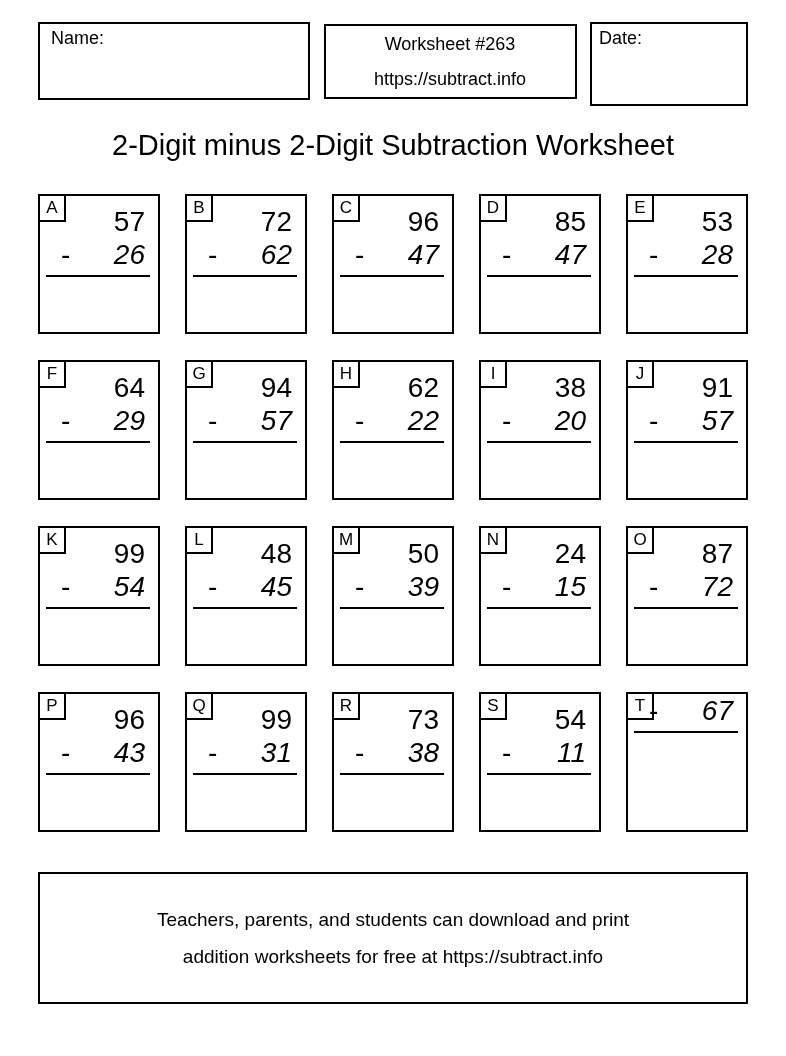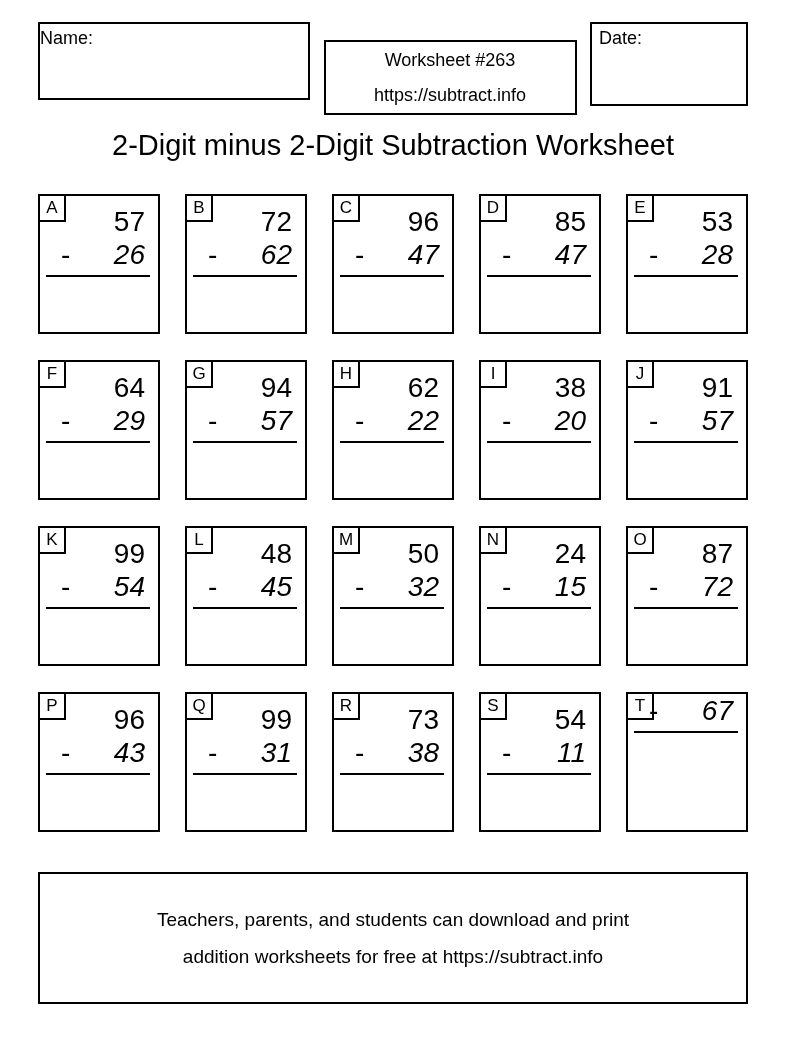--- a/index.html
+++ b/index.html
@@ -7,23 +7,23 @@
     width: 786px; height: 1056px;
     background: #ffffff; color: #000000;
     font-family: "Liberation Sans", sans-serif;
     overflow: hidden;
   }
   .page { padding: 22px 38px 0 38px; box-sizing: border-box; }
 
   
   .header { display: flex; justify-content: space-between; align-items: flex-start; height: 78px; }
   .hbox { border: 2px solid #000; box-sizing: border-box; }
-  .name-box { width: 272px; height: 78px; padding: 4px 0 0 0; font-size: 18px; }
+  .name-box { width: 272px; height: 78px; padding: 4px 0 0 11px; font-size: 18px; }
   .ws-box {
-    width: 253px; height: 75px; margin-top: 18px;
+    width: 253px; height: 75px; margin-top: 2px;
     display: flex; flex-direction: column; justify-content: center;
     text-align: center; font-size: 18px; line-height: 28px; gap: 7px;
   }
   .date-box { width: 158px; height: 84px; padding: 4px 0 0 7px; font-size: 18px; }
 
   
   .title {
     margin: 29px 0 0 0; text-align: center;
     font-size: 29px; font-weight: normal; letter-spacing: 0;
   }
@@ -217,21 +217,21 @@
       </div>
       <div class="rule"></div>
       <div class="answer-space"></div>
     </div>
 
     <div class="cell">
       <div class="letter">M</div>
       <div class="minuend">50</div>
       <div class="subline">
         <span>-</span>
-        <span class="subtrahend">32</span>
+        <span class="subtrahend">39</span>
       </div>
       <div class="rule"></div>
       <div class="answer-space"></div>
     </div>
 
     <div class="cell">
       <div class="letter">N</div>
       <div class="minuend">24</div>
       <div class="subline">
         <span>-</span>

